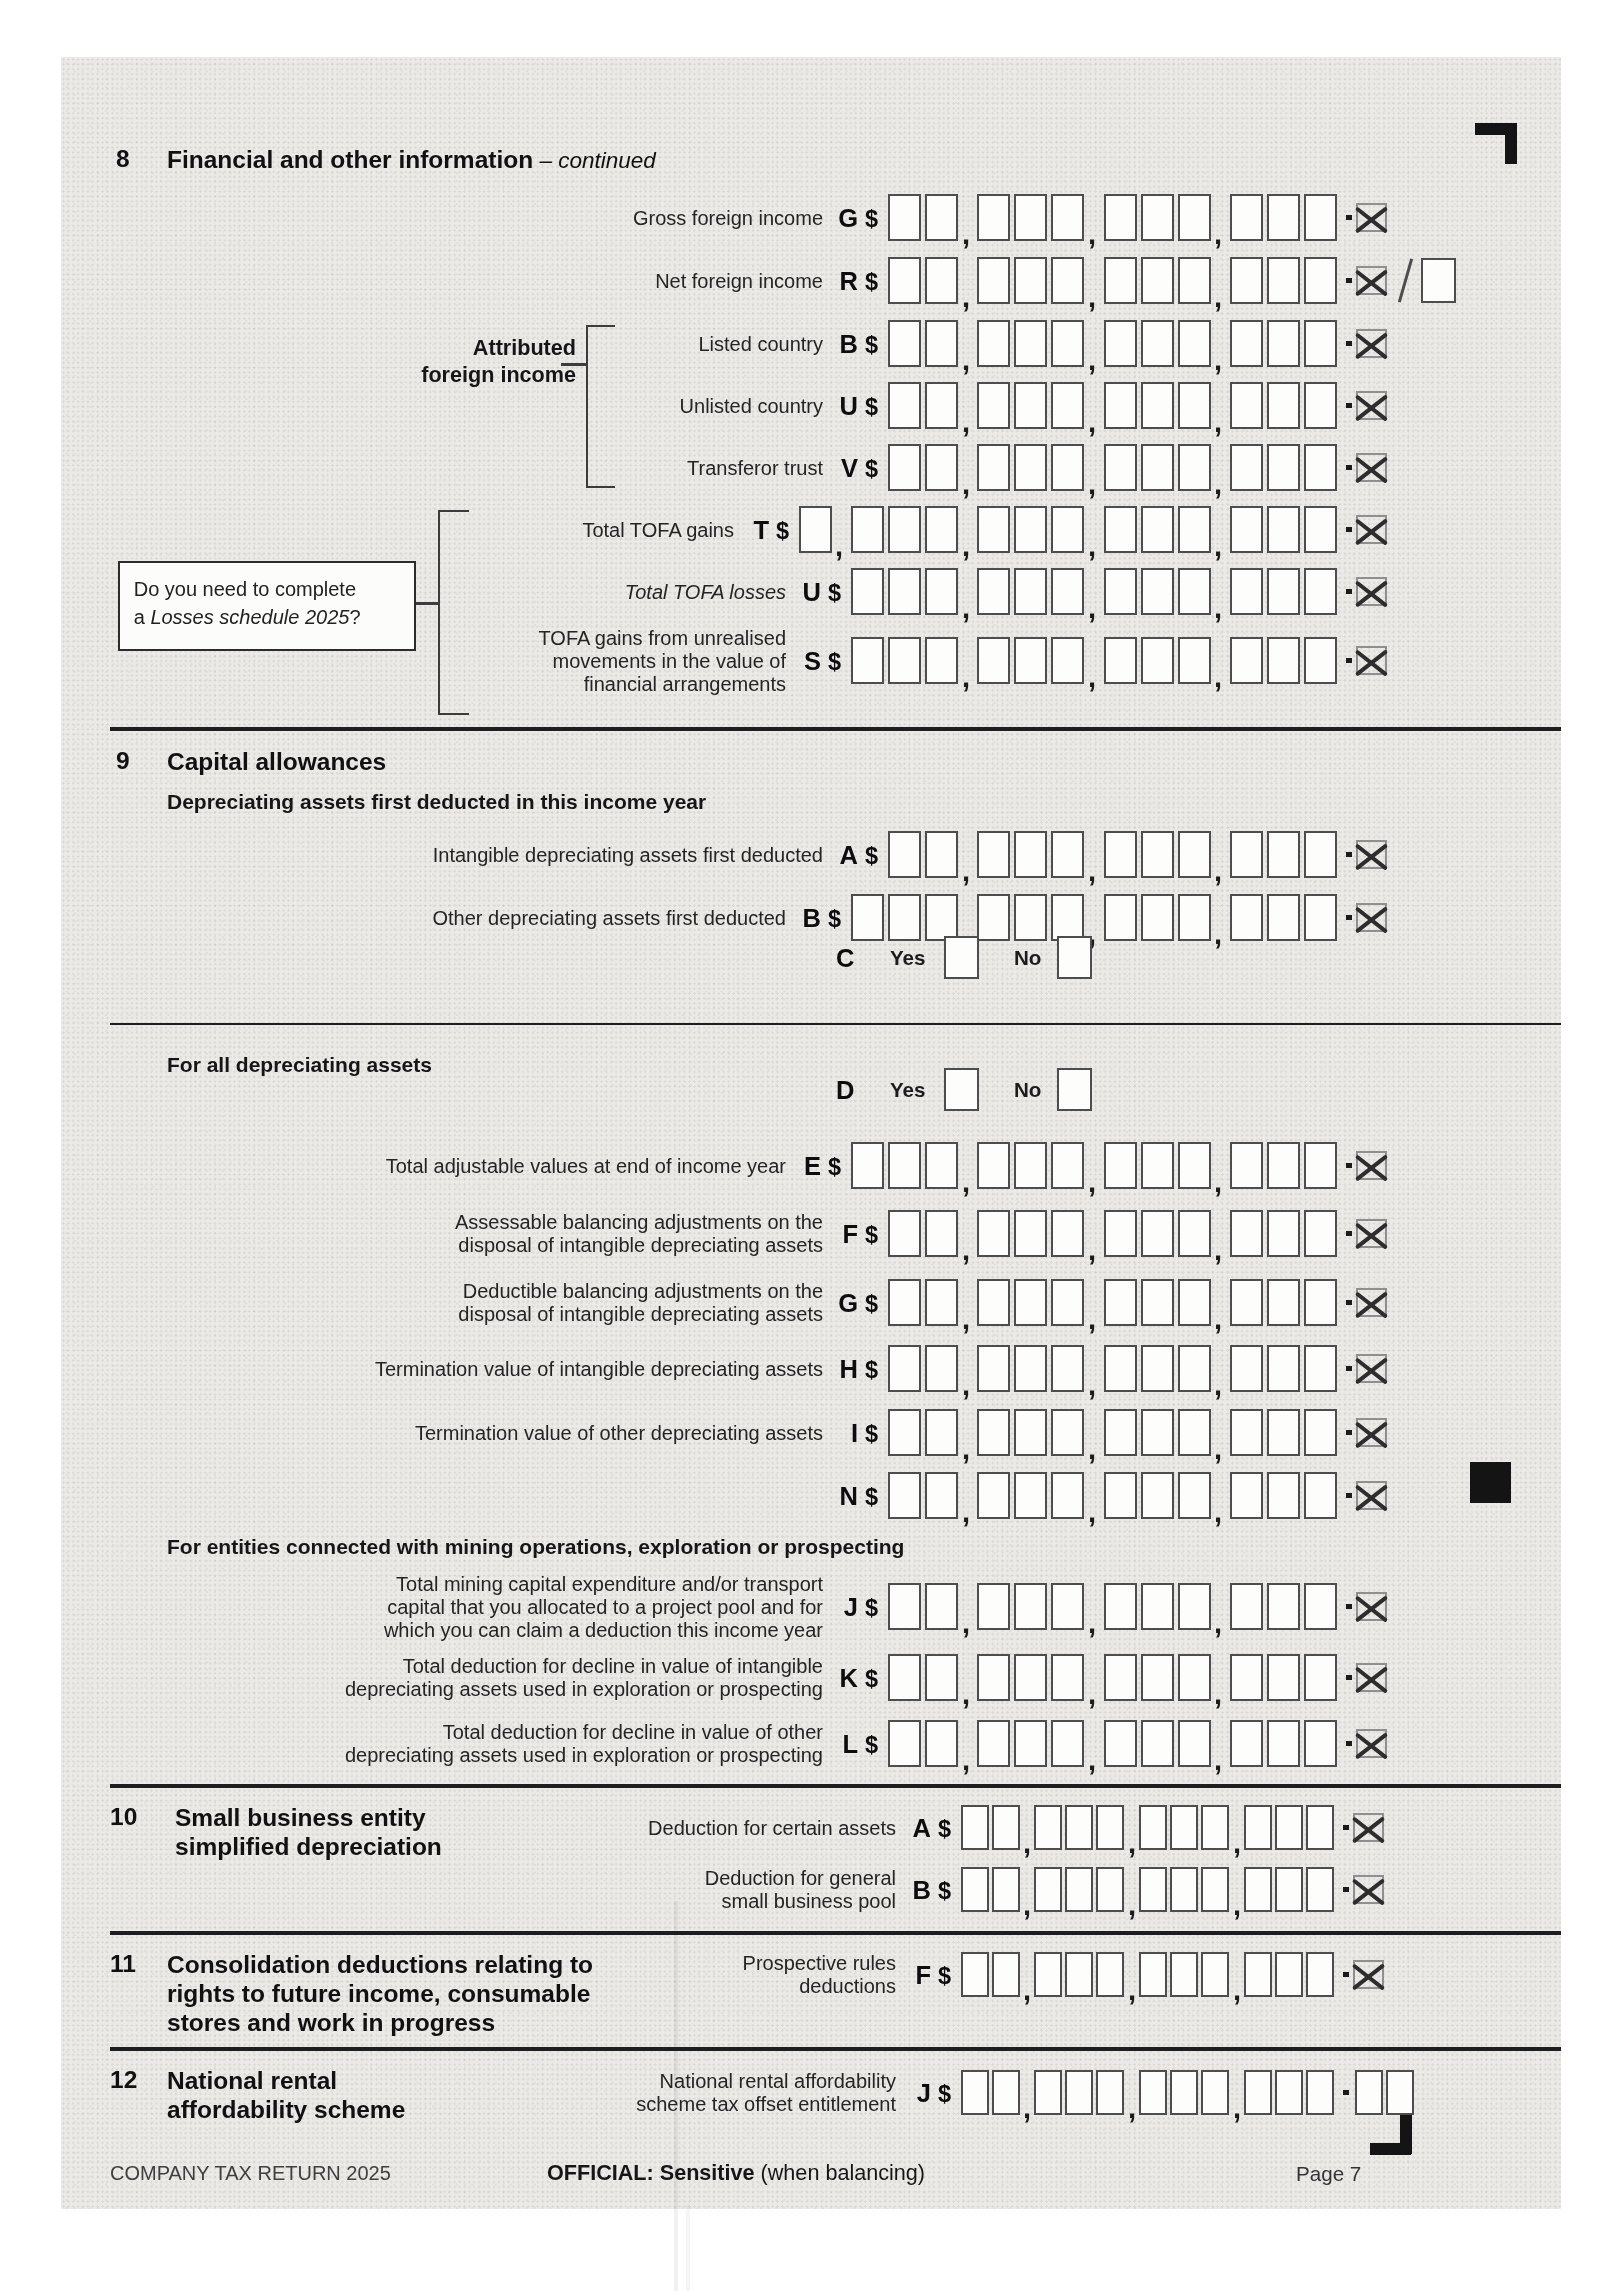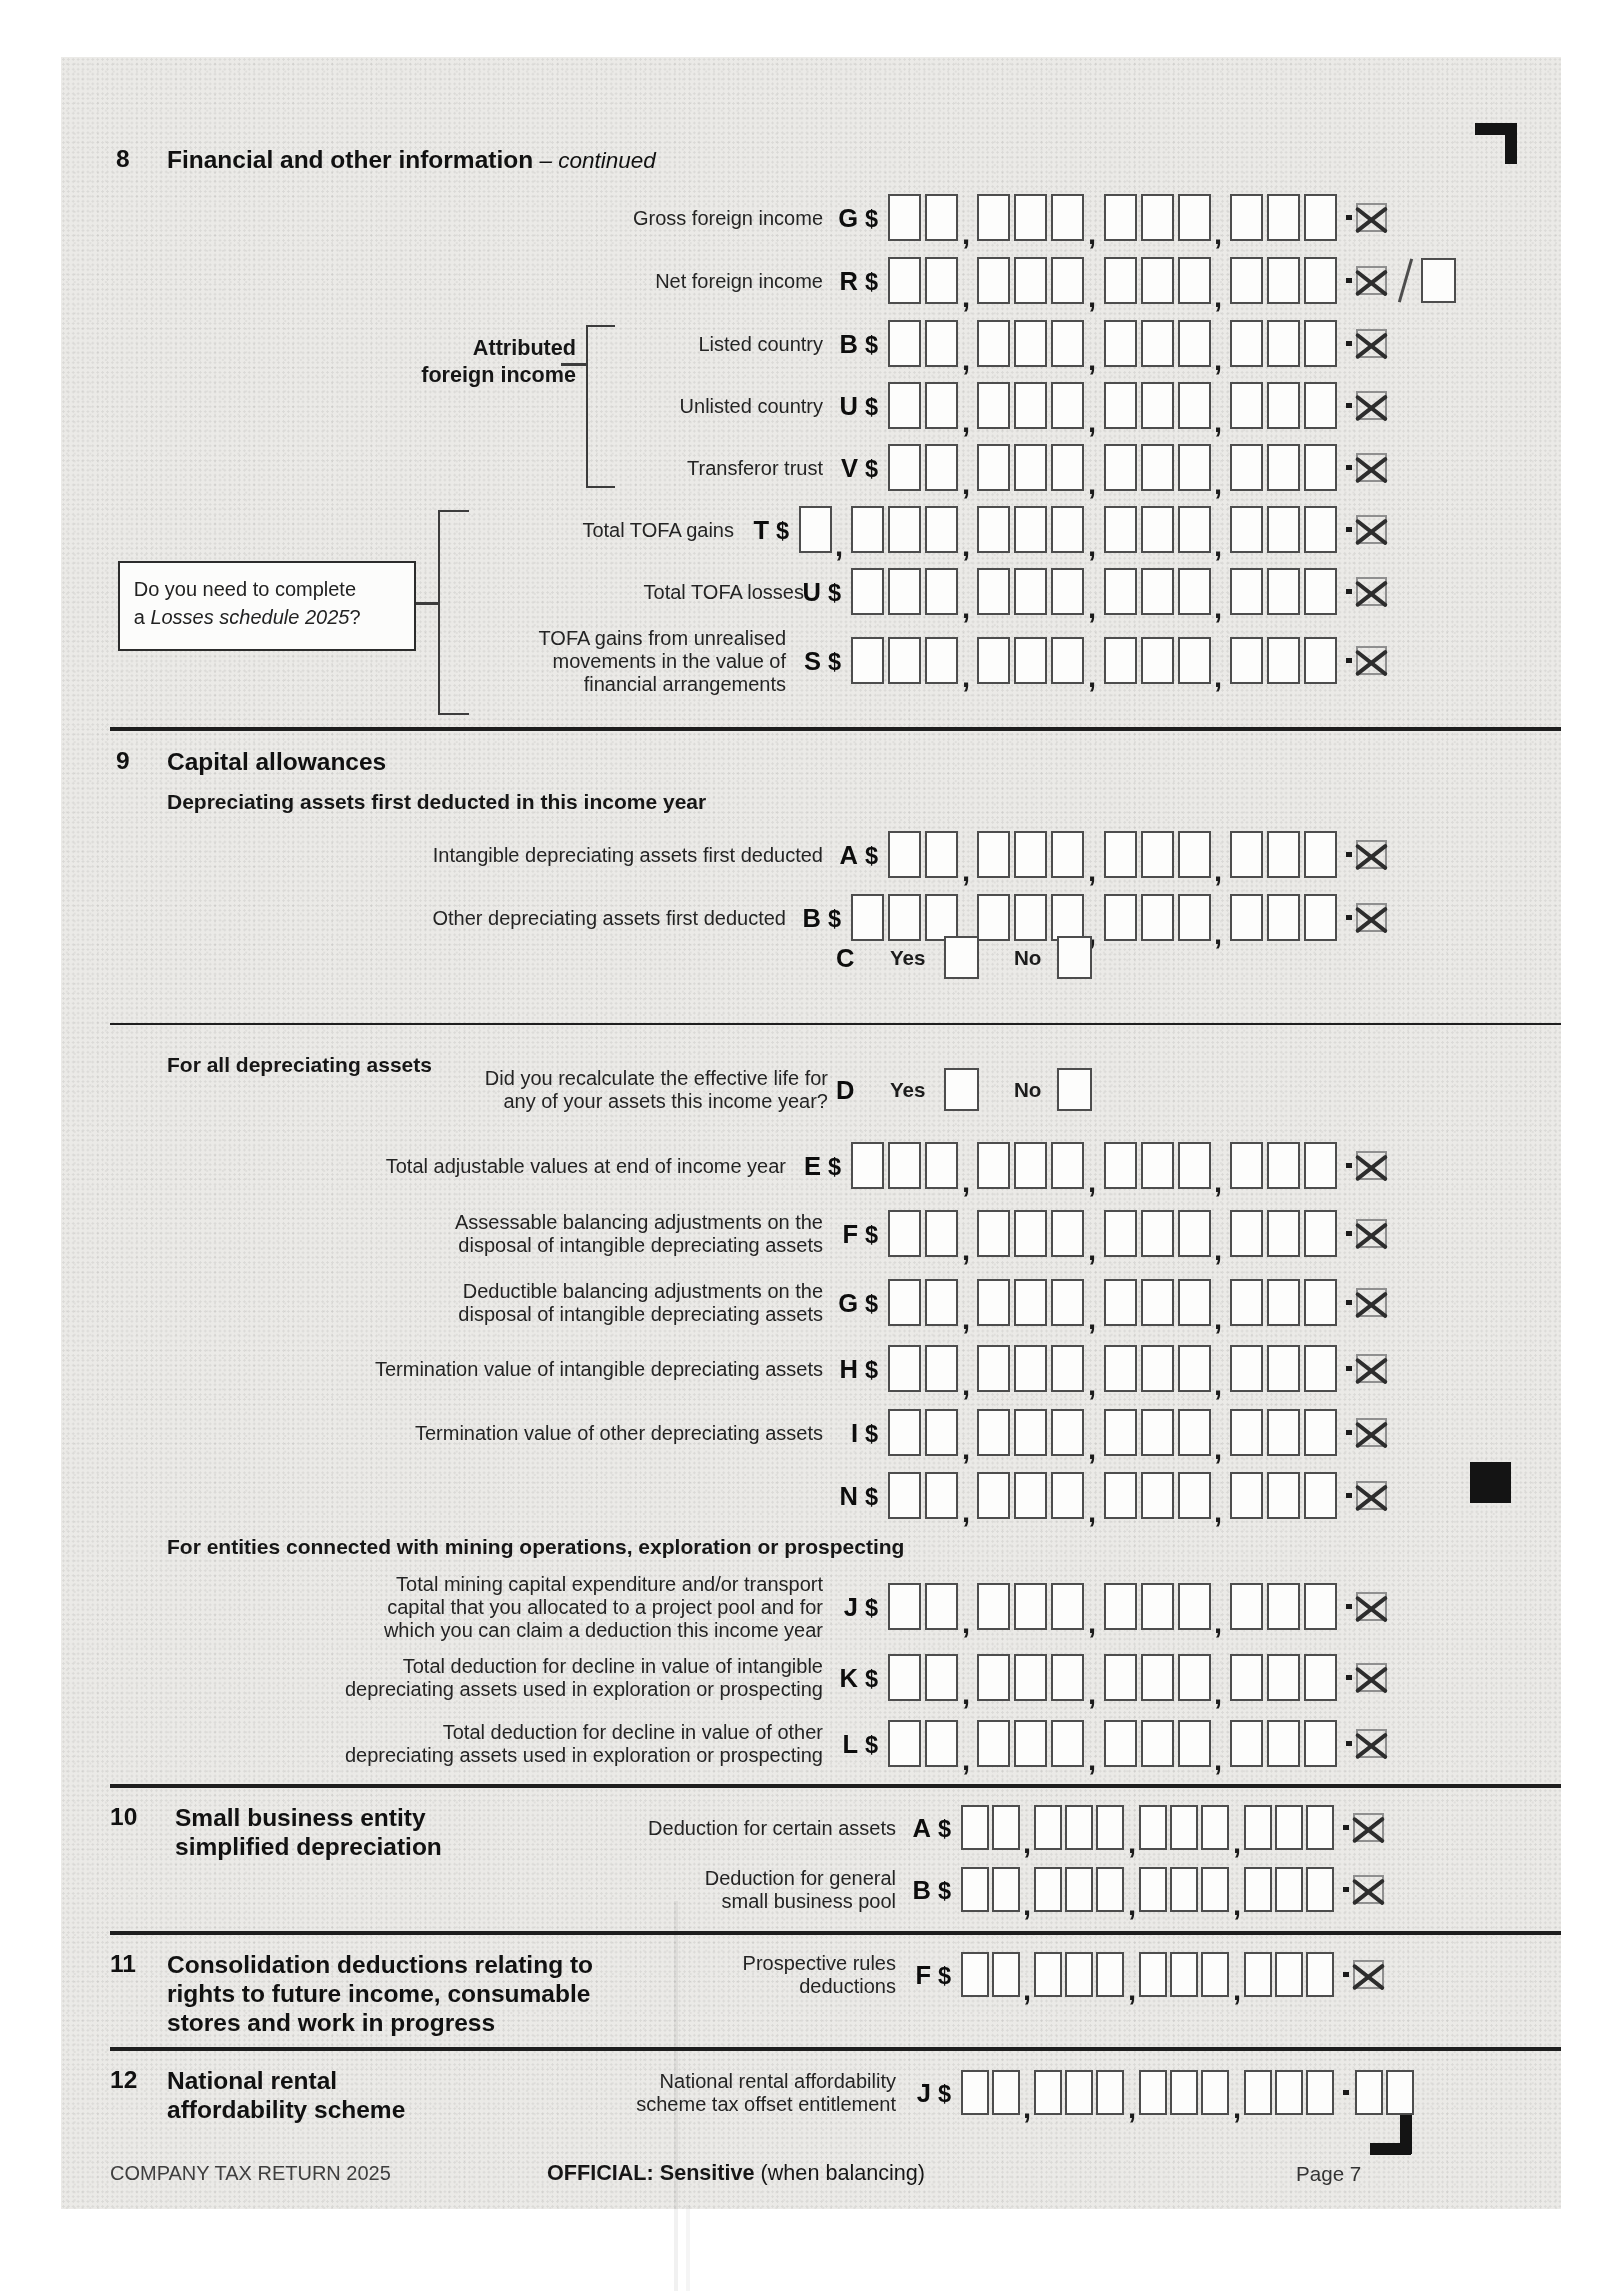--- a/index.html
+++ b/index.html
@@ -302,21 +302,21 @@
           <div class="dbox" style="width: 33px; height: 47px;"></div>
           <div class="dbox" style="width: 33px; height: 47px;"></div>
           <div class="dbox" style="width: 33px; height: 47px;"></div>
         </div>
         <div class="centswrap" style="left: 1346px; top: 0px; height: 47px;">
           <div class="dot"></div>
           <div class="xbox"></div>
         </div>
       </div>
       <div class="rowwrap" style="top: 568px; height: 47px;">
-        <div class="row-label" style="right: 816px; top: 23.5px;">
+        <div class="row-label" style="right: 834px; top: 23.5px; font-style: italic;">
           <div>Total TOFA losses</div>
         </div>
         <div class="letter" style="right: 779px; top: 23.5px;">U<span class="cur">$</span></div>
         <div class="group" style="left: 851px; gap: 3.9px;">
           <div class="dbox" style="width: 33px; height: 47px;"></div>
           <div class="dbox" style="width: 33px; height: 47px;"></div>
           <div class="dbox" style="width: 33px; height: 47px;"></div>
         </div>
         <div class="comma" style="left: 962px; top: 25.5px;">,</div>
         <div class="group" style="left: 977px; gap: 3.9px;">
@@ -866,24 +866,20 @@
         </div>
       </div>
       <div class="rowwrap" style="top: 936px; height: 43px;">
         <div class="letter" style="left: 836px; top: 21.6px;">C</div>
         <div class="ynlabel" style="left: 890px; top: 21.6px;">Yes</div>
         <div class="ynbox" style="left: 944px; top: 0px;"></div>
         <div class="ynlabel" style="left: 1014px; top: 21.6px;">No</div>
         <div class="ynbox" style="left: 1057px; top: 0px;"></div>
       </div>
       <div class="rowwrap" style="top: 1068px; height: 43px;">
-        <div class="row-label" style="right: 792px; top: 21.6px;">
-          <div>Did you recalculate the effective life for</div>
-          <div>any of your assets this income year?</div>
-        </div>
         <div class="letter" style="left: 836px; top: 21.6px;">D</div>
         <div class="ynlabel" style="left: 890px; top: 21.6px;">Yes</div>
         <div class="ynbox" style="left: 944px; top: 0px;"></div>
         <div class="ynlabel" style="left: 1014px; top: 21.6px;">No</div>
         <div class="ynbox" style="left: 1057px; top: 0px;"></div>
       </div>
     </div>
 </div>
 
 

